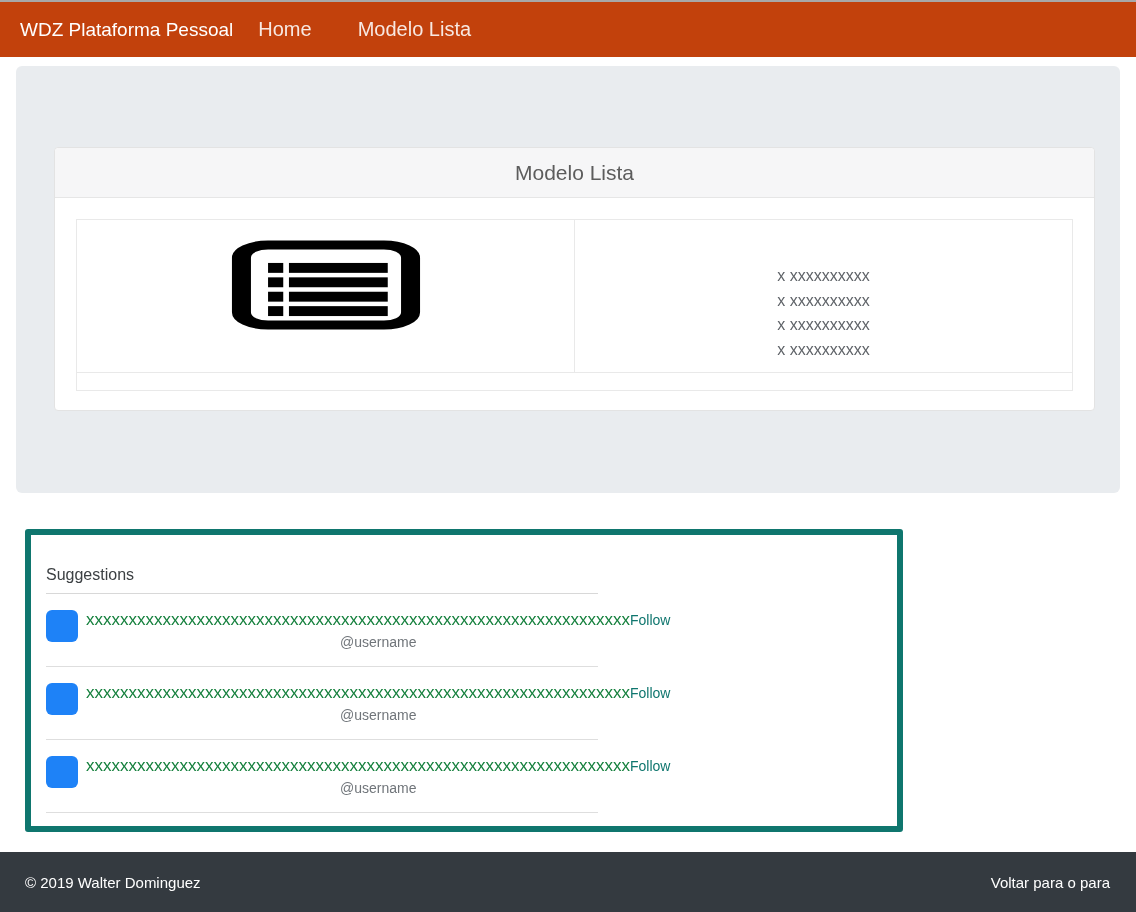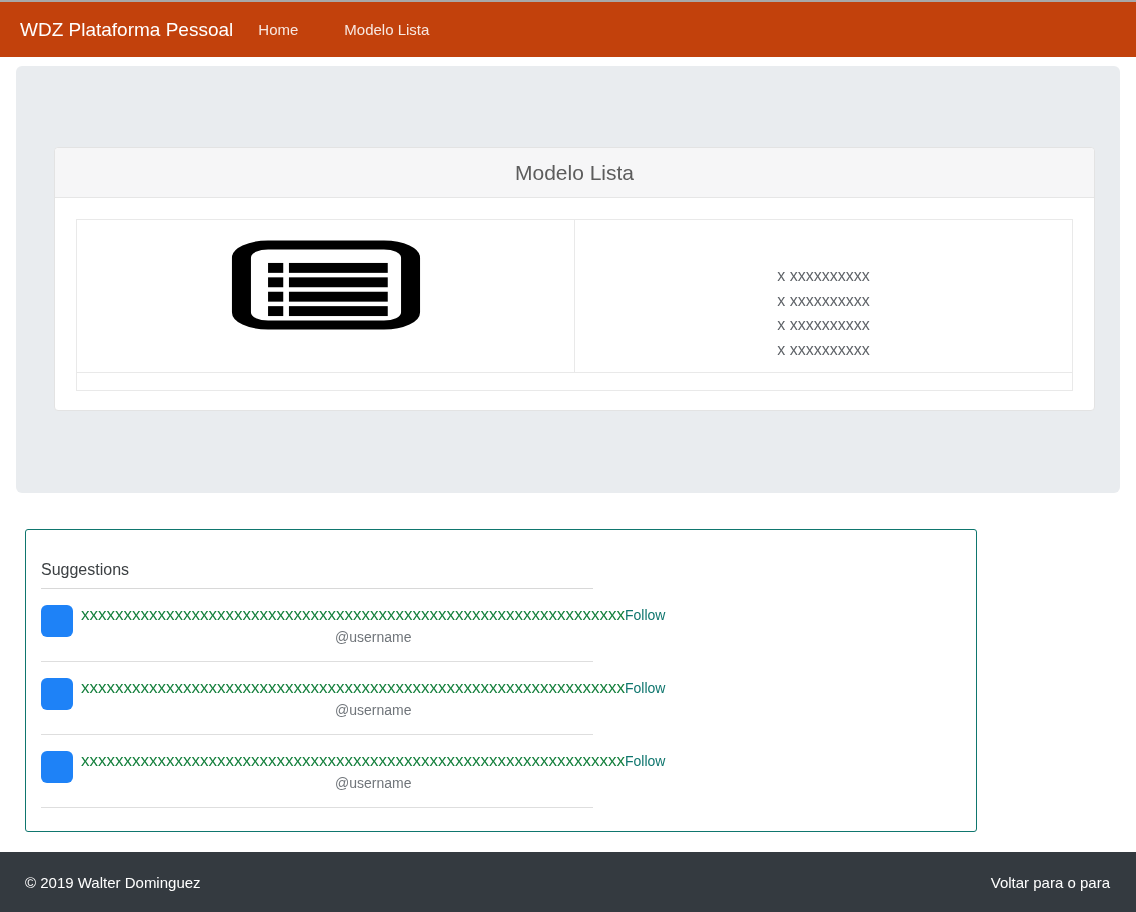--- a/index.html
+++ b/index.html
@@ -6,21 +6,21 @@
   html, body { width: 1136px; background: #fff; font-family: "Liberation Sans", sans-serif; }
 
   .top-strip { height: 2px; background: #a8a8a8; }
 
   
   .navbar {
     height: 55px; background: #c2410c;
     display: flex; align-items: center; padding: 0 20px;
   }
   .navbar-brand { color: #ffffff; font-size: 19px; text-decoration: none; margin-right: 2px; }
-  .nav-link { color: rgba(255,255,255,0.88); font-size: 15px; text-decoration: none; padding: 0 23px; }
+  .nav-link { color: rgba(255,255,255,0.88); font-size: 20px; text-decoration: none; padding: 0 23px; }
 
   
   .jumbotron {
     margin: 9px 16px 0 16px; height: 427px; width: 1104px;
     background: #e9ecef; border-radius: 6px;
     padding: 81px 25px 0 38px;
   }
   .model-card {
     background: #ffffff; border: 1px solid #e3e3e3; border-radius: 4px; height: 264px;
   }
@@ -33,22 +33,22 @@
   .model-card-body { padding: 21px 21px 0 21px; }
   table.demo { width: 100%; border-collapse: collapse; }
   table.demo td { border: 1px solid #e9e9e9; }
   .cell-icon { width: 50%; height: 153px; text-align: center; vertical-align: top; padding-top: 20px; }
   .cell-lines { vertical-align: top; padding-top: 44px; text-align: center; color: #5f6368; font-size: 16px; }
   .xline { line-height: 24.5px; }
   .cell-empty { height: 18px; }
 
   
   .suggest-card {
-    margin: 36px 12px 0 25px; width: 952px; height: 303px;
-    border: 1px solid #0f766e; border-radius: 3px;
+    margin: 36px 12px 0 25px; width: 878px; height: 303px;
+    border: 6px solid #0f766e; border-radius: 3px;
     padding: 31px 0 0 15px; background: #fff;
   }
   .suggest-title { font-size: 16px; font-weight: 400; color: #3c4043; margin-bottom: 9px; }
   .list-col { width: 552px; }
   .list-col hr { border: none; border-top: 1px solid #d8d8d8; }
   .suggestion-item {
     display: flex; padding: 16px 0 14px 0; border-bottom: 1px solid #dedede;
   }
   .avatar {
     width: 32px; height: 32px; background: #1e82f7; border-radius: 6px;

